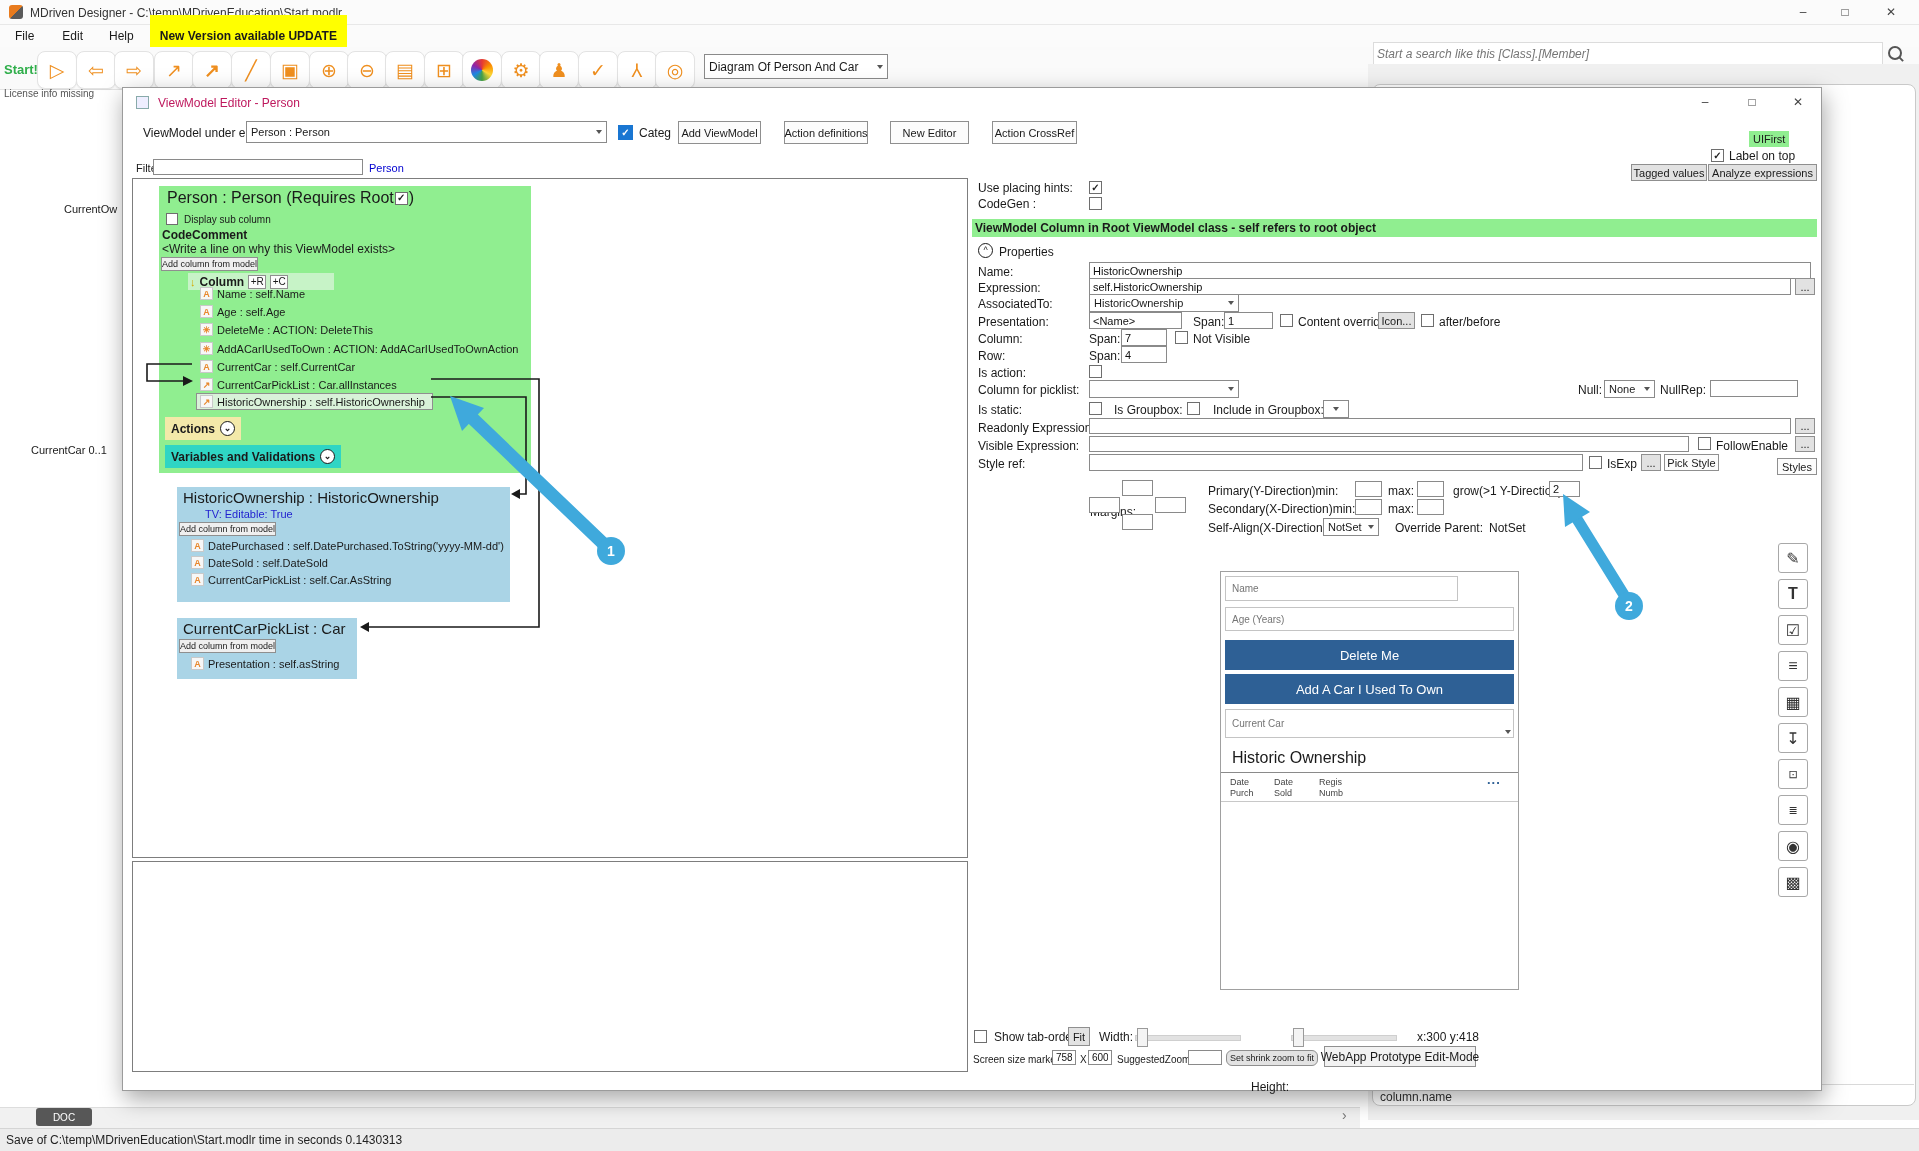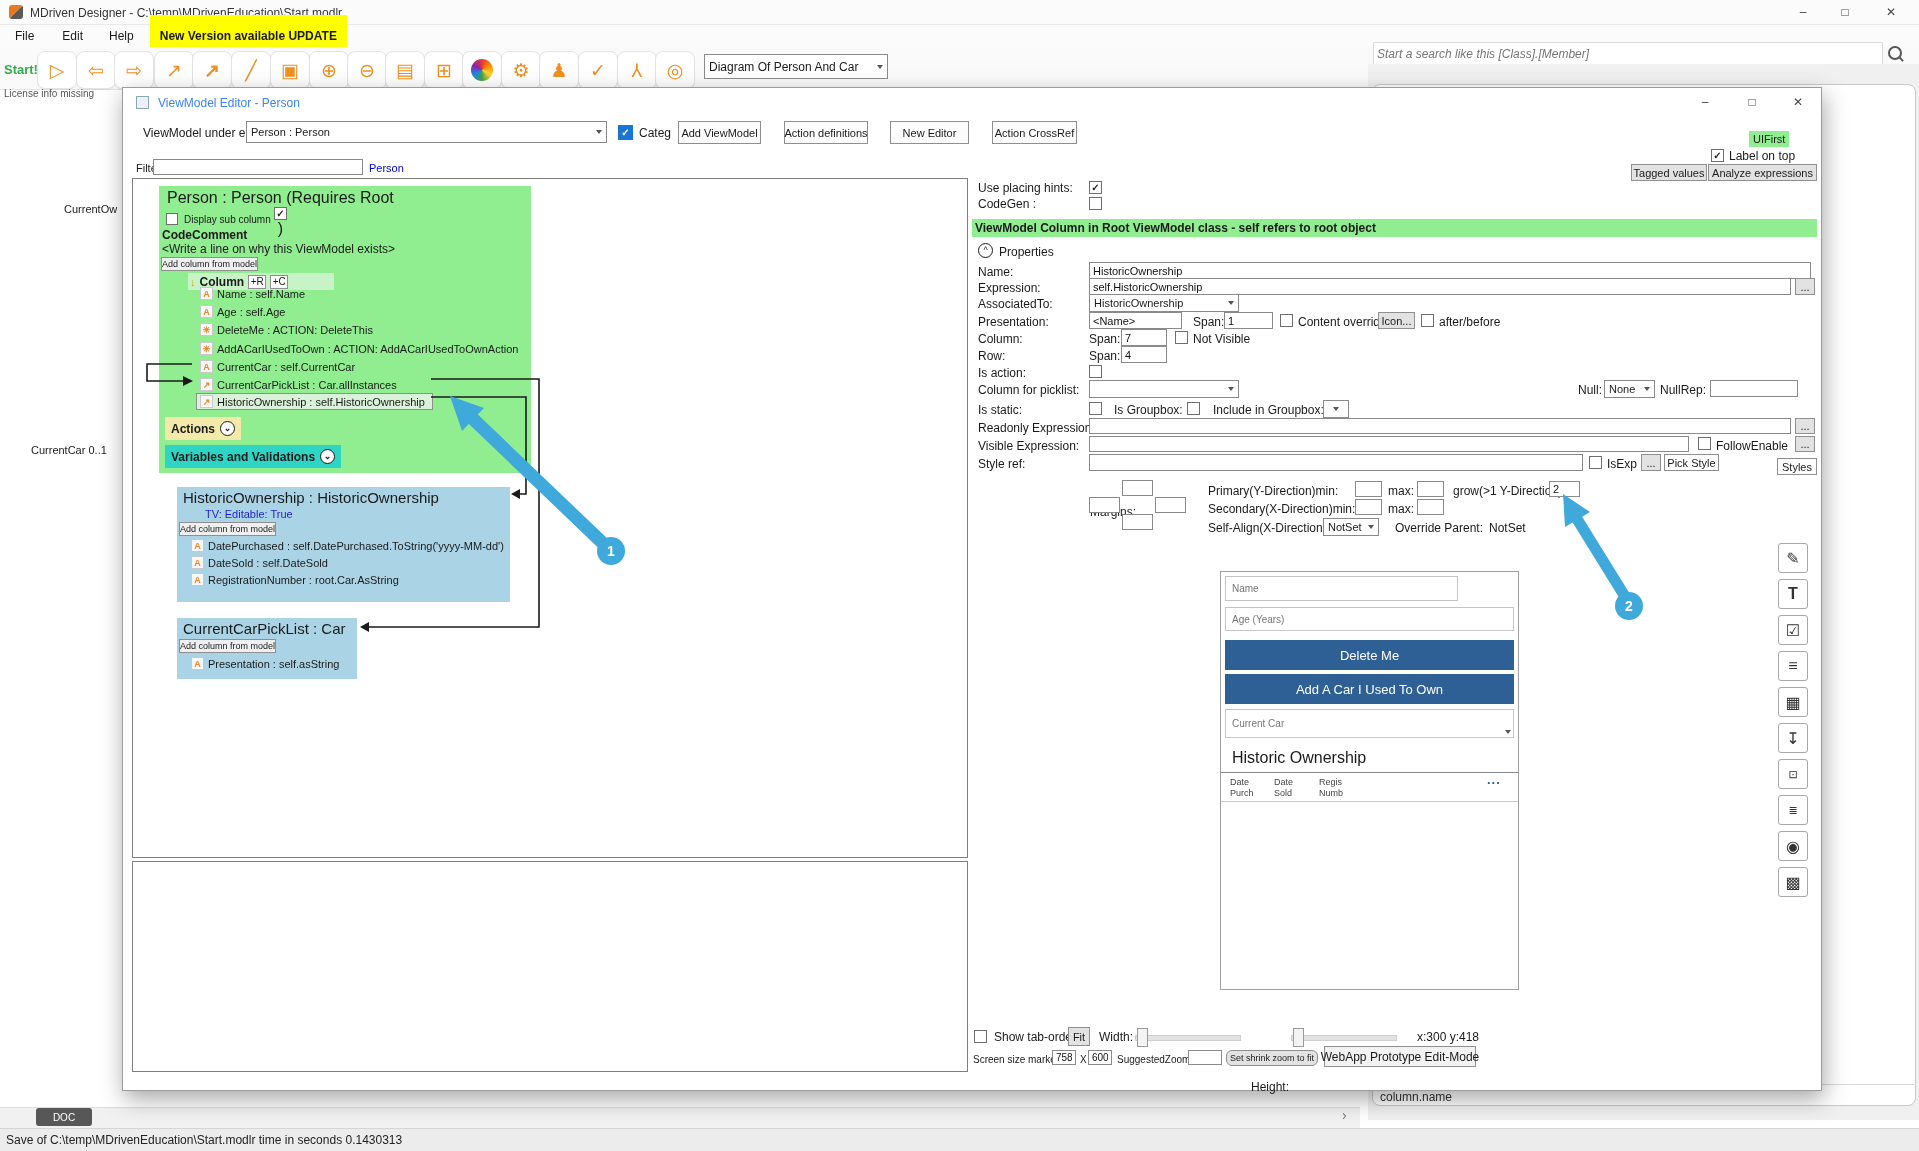--- a/index.html
+++ b/index.html
@@ -155,21 +155,21 @@
   <span class="lbl" style="left:1342px;top:1107px;color:#777;font-size:14px;">›</span>
 
   
   <div class="abs" style="left:0;top:1128px;width:1919px;height:23px;background:#ececec;border-top:1px solid #d5d5d5;"></div>
   <span class="lbl s12" style="left:6px;top:1133px;color:#222;">Save of C:\temp\MDrivenEducation\Start.modlr time in seconds 0.1430313</span>
 
   
   <div id="editor">
 
     <span class="abs" style="left:13px;top:8px;width:13px;height:13px;border:1px solid #8aa;background:#eef;box-sizing:border-box;"></span>
-    <span class="lbl s12" style="left:35px;top:8px;color:#3b82f6;">ViewModel Editor - Person</span>
+    <span class="lbl s12" style="left:35px;top:8px;color:#be185d;">ViewModel Editor - Person</span>
     <div class="winbtn" style="left:1565px;top:4px;">
         <span>–</span>
       </div>
     <div class="winbtn" style="left:1612px;top:4px;">
         <span>□</span>
       </div>
     <div class="winbtn" style="left:1658px;top:4px;">
         <span>✕</span>
       </div>
 
@@ -209,21 +209,21 @@
 
     <span class="lbl s11" style="left:13px;top:74px;">Filter:</span>
     <input class="inp" style="left: 30px; top: 71px; width: 210px; height: 16px;">
     <span class="lbl s11" style="left:246px;top:74px;color:#0000d0;">Person</span>
 
     <span class="lbl" style="left:11px;top:232px;color:#666;font-size:9px;">◂</span>
 
     <div class="abs" style="left:9px;top:90px;width:836px;height:680px;background:#fff;border:1px solid #7d7d7d;box-sizing:border-box;">
 
       <div class="abs" style="left:26px;top:7px;width:372px;height:287px;background:#90ee90;">
-        <div class="abs nw" style="left:8px;top:3px;font-size:16px;display:flex;align-items:center;white-space:nowrap;flex-direction:column;">
+        <div class="abs nw" style="left:8px;top:3px;font-size:16px;display:flex;align-items:center;white-space:nowrap;">
           <span>Person : Person  (Requires Root</span>
             <span class="cb inline" style="margin:0 1px;">
               <span>✓</span>
             </span>
             <span>)</span>
         </div>
         <span class="cb" style="left:7px;top:27px;width:12px;height:12px;"></span>
         <span class="lbl s10" style="left:25px;top:28px;">Display sub column</span>
         <span class="lbl s12" style="left:3px;top:42px;font-weight:bold;">CodeComment</span>
         <span class="lbl s12" style="left:3px;top:56px;">&lt;Write a line on why this ViewModel exists&gt;</span>
@@ -296,21 +296,21 @@
         <div class="trow" style="left:14px;top:52px;">
             <span class="ticon">A</span>
             <span>DatePurchased : self.DatePurchased.ToString('yyyy-MM-dd')</span>
           </div>
         <div class="trow" style="left:14px;top:69px;">
             <span class="ticon">A</span>
             <span>DateSold : self.DateSold</span>
           </div>
         <div class="trow" style="left:14px;top:86px;">
             <span class="ticon">A</span>
-            <span>RegistrationNumber : root.Car.AsString</span>
+            <span>CurrentCarPickList : self.Car.AsString</span>
           </div>
       </div>
 
       <div class="abs" style="left:44px;top:439px;width:180px;height:61px;background:#aad4e6;">
         <span class="lbl" style="left:6px;top:2px;font-size:15px;">CurrentCarPickList : Car</span>
         <div class="btn" style="left:2px;top:21px;width:97px;height:14px;font-size:9px;background:#efefef;">
             <span>Add column from model</span>
           </div>
         <div class="trow" style="left:14px;top:39px;">
             <span class="ticon">A</span>

